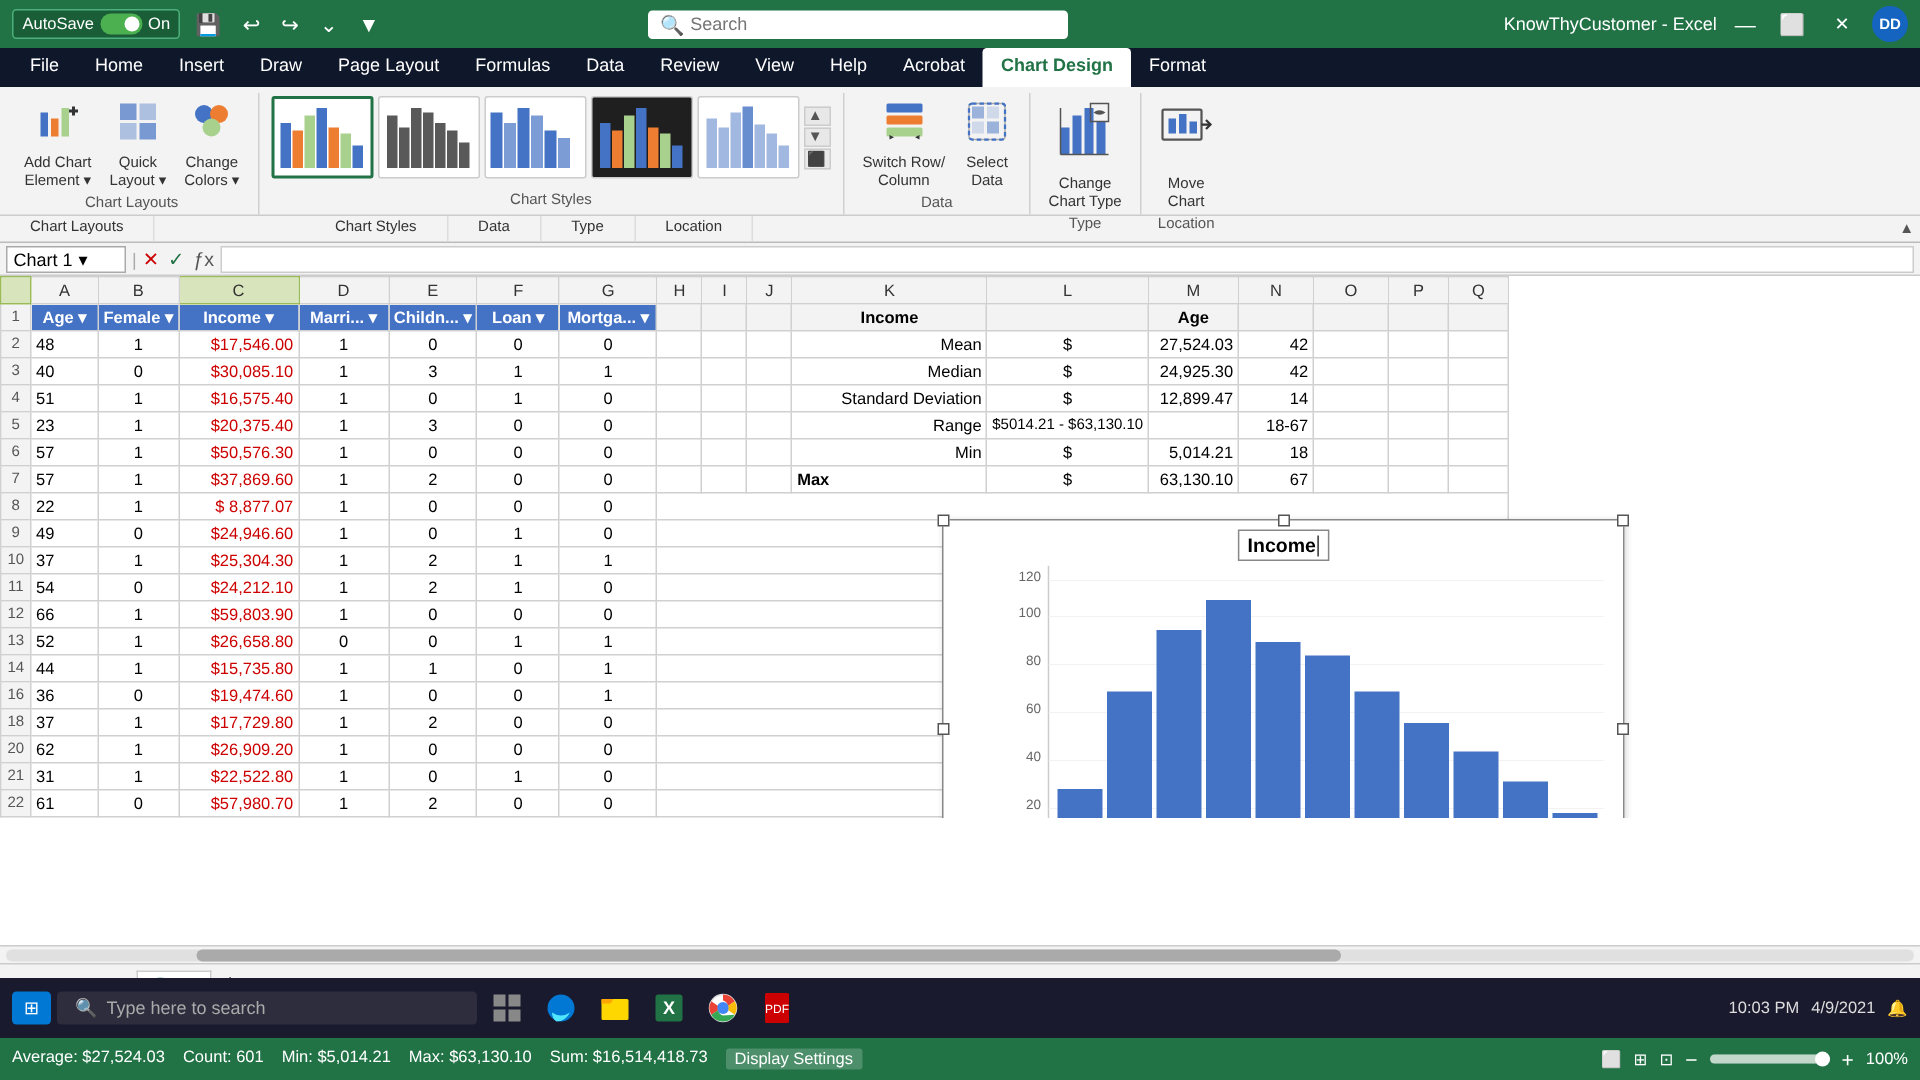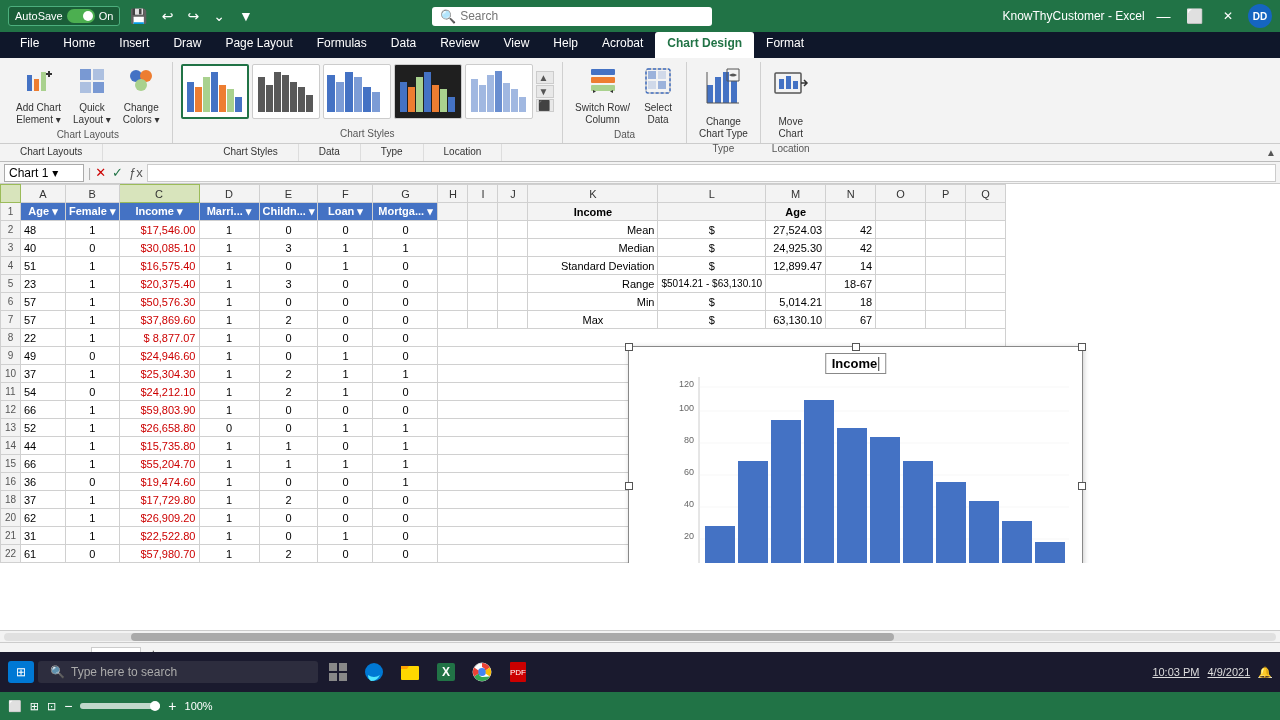--- a/index.html
+++ b/index.html
@@ -224,21 +224,21 @@
       align-items: center;
       padding: 0 8px;
       gap: 4px;
       position: fixed;
       bottom: 28px;
       width: 1280px;
     }
     .taskbar-start { background: #0078d4; border-radius: 3px; padding: 4px 8px; color: white; font-size: 12px; cursor: pointer; display: flex; align-items: center; gap: 4px; }
     .taskbar-search { background: #2d2d3e; border-radius: 3px; padding: 4px 12px; color: #aaa; font-size: 12px; display: flex; align-items: center; gap: 6px; flex: 0 0 280px; }
     .taskbar-icon { width: 32px; height: 32px; display: flex; align-items: center; justify-content: center; cursor: pointer; border-radius: 4px; }
-    .taskbar-right { margin-left: auto; display: flex; align-items: center; gap: 8px; color: #ddd; font-size: 11px; text-decoration: underline; }
+    .taskbar-right { margin-left: auto; display: flex; align-items: center; gap: 8px; color: #ddd; font-size: 11px; }
 
     
     .scroll-area {
       overflow: auto;
       flex: 1;
       position: relative;
     }
 
     .collapse-btn { font-size: 10px; cursor: pointer; color: #555; margin-left: 4px; }
   </style>
@@ -681,21 +681,21 @@
           <td>57</td>
           <td style="text-align:center;">1</td>
           <td class="income-cell" style="text-align:right;">$37,869.60</td>
           <td style="text-align:center;">1</td>
           <td style="text-align:center;">2</td>
           <td style="text-align:center;">0</td>
           <td style="text-align:center;">0</td>
           <td></td>
             <td></td>
             <td></td>
-          <td style="text-align:center;">Max</td>
+          <td style="text-align:left;font-weight:bold;">Max</td>
           <td style="text-align:center;">$</td>
           <td style="text-align:right;">63,130.10</td>
           <td style="text-align:right;">67</td>
           <td></td>
             <td></td>
             <td></td>
         </tr>
 
         <tr>
           <td style="background:#f3f3f3; text-align:center; color:#555; font-size:10px;">8</td>
@@ -774,31 +774,20 @@
           <td>44</td>
           <td style="text-align:center;">1</td>
           <td class="income-cell" style="text-align:right;">$15,735.80</td>
           <td style="text-align:center;">1</td>
           <td style="text-align:center;">1</td>
           <td style="text-align:center;">0</td>
           <td style="text-align:center;">1</td>
           <td colspan="10"></td>
         </tr>
 
-        <tr>
-          <td style="background:#f3f3f3; text-align:center; color:#555; font-size:10px;">15</td>
-          <td>66</td>
-          <td style="text-align:center;">1</td>
-          <td class="income-cell" style="text-align:right;">$55,204.70</td>
-          <td style="text-align:center;">1</td>
-          <td style="text-align:center;">1</td>
-          <td style="text-align:center;">1</td>
-          <td style="text-align:center;">1</td>
-          <td colspan="10"></td>
-        </tr>
 
         <tr>
           <td style="background:#f3f3f3; text-align:center; color:#555; font-size:10px;">16</td>
           <td>36</td>
           <td style="text-align:center;">0</td>
           <td class="income-cell" style="text-align:right;">$19,474.60</td>
           <td style="text-align:center;">1</td>
           <td style="text-align:center;">0</td>
           <td style="text-align:center;">0</td>
           <td style="text-align:center;">1</td>
@@ -942,20 +931,28 @@
     <span style="font-size:12px; color:#555; cursor:pointer; padding:0 3px;">▶</span>
     <span style="font-size:12px; color:#555; cursor:pointer; padding:0 3px;">▶▶</span>
   </div>
   <div class="sheet-tab active">
     <span>Data</span>
   </div>
   <div class="sheet-tab-add">+</div>
 </div>
 
 <div class="statusbar">
+  <div class="statusbar-left">
+    <span class="status-stat">Average: $27,524.03</span>
+    <span class="status-stat">Count: 601</span>
+    <span class="status-stat">Min: $5,014.21</span>
+    <span class="status-stat">Max: $63,130.10</span>
+    <span class="status-stat">Sum: $16,514,418.73</span>
+    <span style="background:rgba(255,255,255,0.2); padding:1px 6px; border-radius:2px; cursor:pointer; font-size:11px;">Display Settings</span>
+  </div>
   <div class="statusbar-right">
     <span style="cursor:pointer;">⬜</span>
     <span style="cursor:pointer;">⊞</span>
     <span style="cursor:pointer;">⊡</span>
     <span style="cursor:pointer; font-size:14px;">−</span>
     <div style="width:80px; height:6px; background:rgba(255,255,255,0.3); border-radius:3px; position:relative;">
       <div style="width:100%; height:6px; background:rgba(255,255,255,0.6); border-radius:3px; position:absolute; left:0;"></div>
       <div style="width:10px; height:10px; background:white; border-radius:50%; position:absolute; top:-2px; right:0;"></div>
     </div>
     <span style="cursor:pointer; font-size:14px;">+</span>

